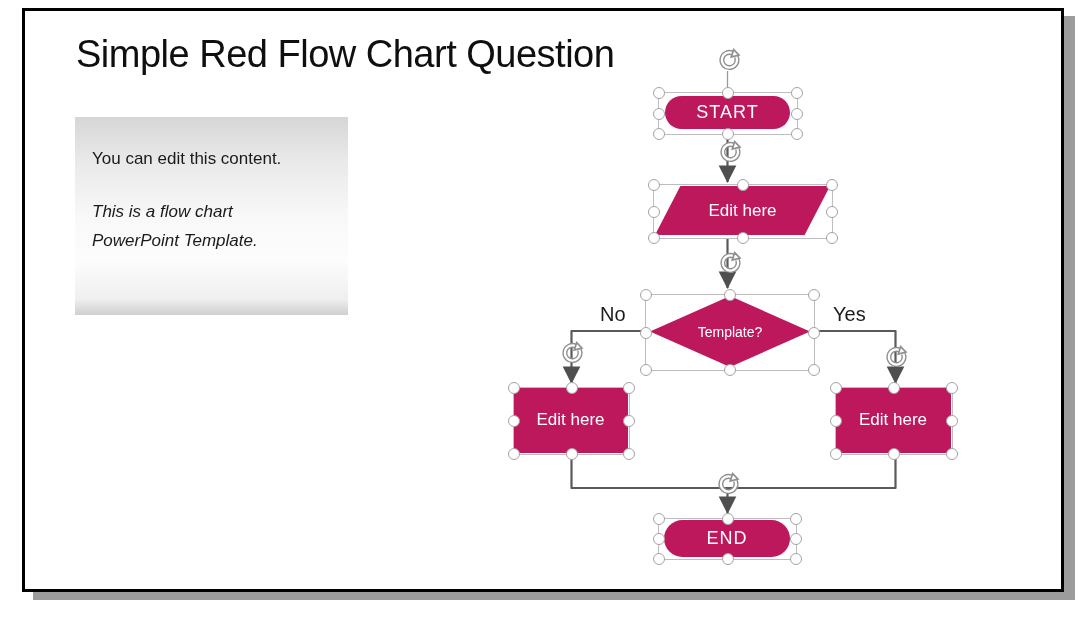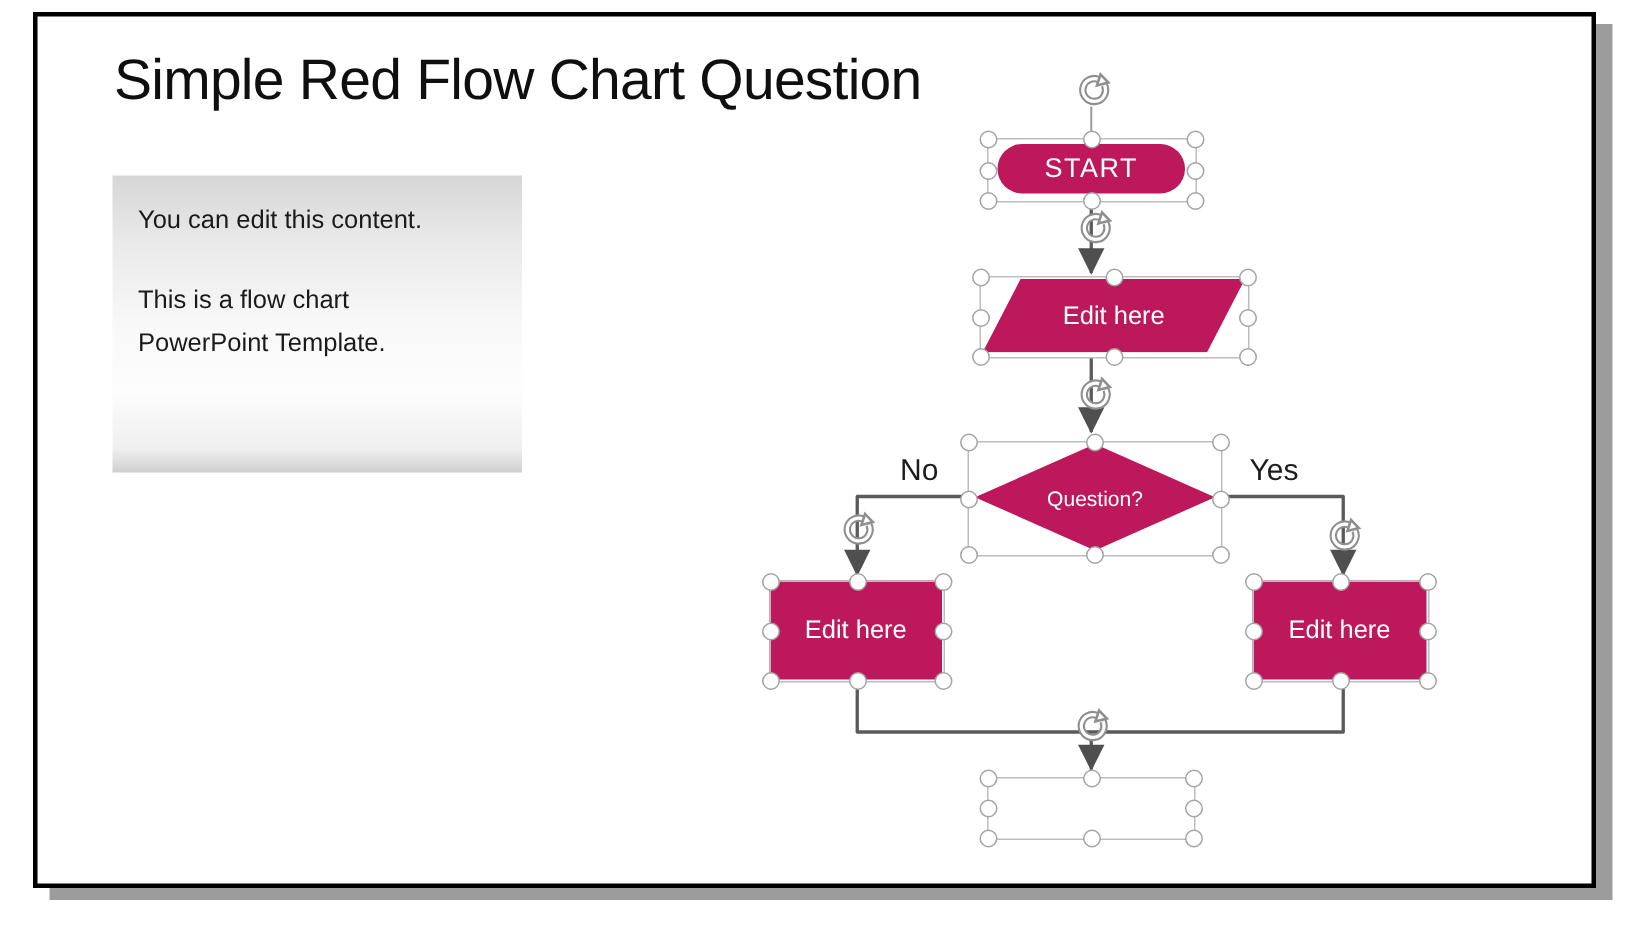--- a/index.html
+++ b/index.html
@@ -2,24 +2,24 @@
 <html><head>
 <meta charset="utf-8">
 <style>
   html,body{margin:0;padding:0;background:#ffffff;}
   .page{position:relative;width:1091px;height:627px;background:#fff;overflow:hidden;
         font-family:"Liberation Sans",sans-serif;}
   .slide{position:absolute;left:22px;top:8px;width:1036px;height:578px;background:#fff;
          border:3px solid #000;box-shadow:11px 8px 0 #9c9c9c;}
   .title{position:absolute;left:76px;top:33px;font-size:38px;color:#0f0f0f;letter-spacing:-0.5px;}
   .textbox{position:absolute;left:75px;top:117px;width:273px;height:198px;box-sizing:border-box;
-           padding:16px 0 0 17px;
+           padding:28px 0 0 17px;
            background:linear-gradient(180deg,#d6d6d6 0%,#e9e9e9 22%,#f8f8f8 50%,#fdfdfd 72%,#efefef 92%,#cfcfcf 100%);}
   .textbox p{margin:0;font-size:17px;line-height:1.7;color:#1a1a1a;width:225px;}
-  .textbox p + p{margin-top:24px;}
+  .textbox p + p{margin-top:24px;font-style:italic;}
   .footer{position:absolute;right:8px;top:601px;font-size:16px;color:#7d7d7d;letter-spacing:0.5px;}
 
   svg.overlay{position:absolute;left:0;top:0;width:1091px;height:627px;pointer-events:none;}
 
   .shape{position:absolute;display:flex;align-items:center;justify-content:center;
          background:#be185d;color:#fff;font-size:17px;z-index:3;}
   .stadium{border-radius:999px;}
   .para{clip-path:polygon(14.5% 0,100% 0,85.5% 100%,0 100%);}
   .diamond{clip-path:polygon(50% 0,100% 50%,50% 100%,0 50%);font-size:14px;}
   .caps{font-size:18px;letter-spacing:1px;}
@@ -73,31 +73,34 @@
 
   <div class="shape stadium caps" style="left:665px;top:96px;width:125px;height:33px">
     <span>START</span>
   </div>
 
   <div class="shape para" style="left:655px;top:186px;width:175px;height:49px">
     <span>Edit here</span>
   </div>
 
   <div class="shape diamond" style="left:650px;top:296px;width:160px;height:71px">
-    <span>Question?</span>
+    <span>Template?</span>
   </div>
 
   <div class="shape" style="left:513px;top:387px;width:115px;height:66px">
     <span>Edit here</span>
   </div>
 
   <div class="shape" style="left:835px;top:387px;width:116px;height:66px">
     <span>Edit here</span>
   </div>
 
+  <div class="shape stadium caps" style="left:664px;top:520px;width:126px;height:37px">
+    <span>END</span>
+  </div>
 
   <div class="edge-label" style="left:600px;top:303px">No</div>
   <div class="edge-label" style="left:833px;top:303px">Yes</div>
 
   <div class="selframe" style="left:658px;top:92px;width:138px;height:41px">
       <div class="handle" style="left: 0%; top: 0%;"></div>
       <div class="handle" style="left: 50%; top: 0%;"></div>
       <div class="handle" style="left: 100%; top: 0%;"></div>
       <div class="handle" style="left: 0%; top: 50%;"></div>
       <div class="handle" style="left: 100%; top: 50%;"></div>

